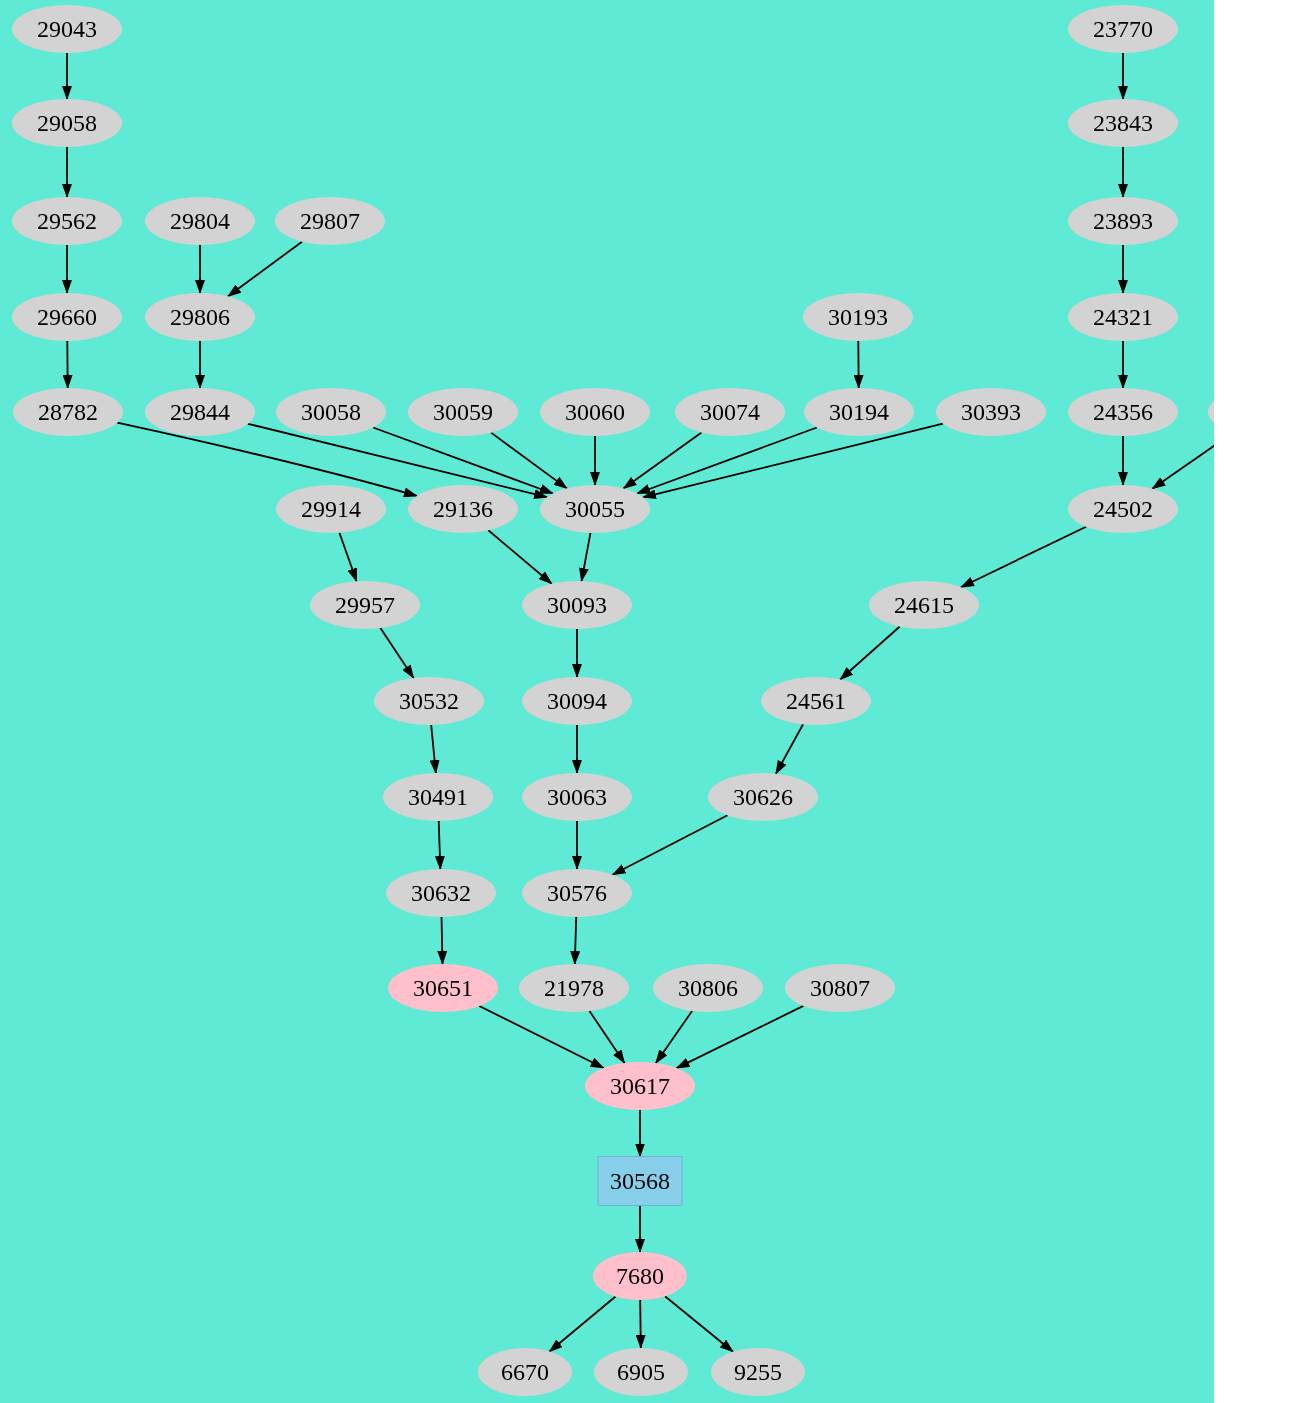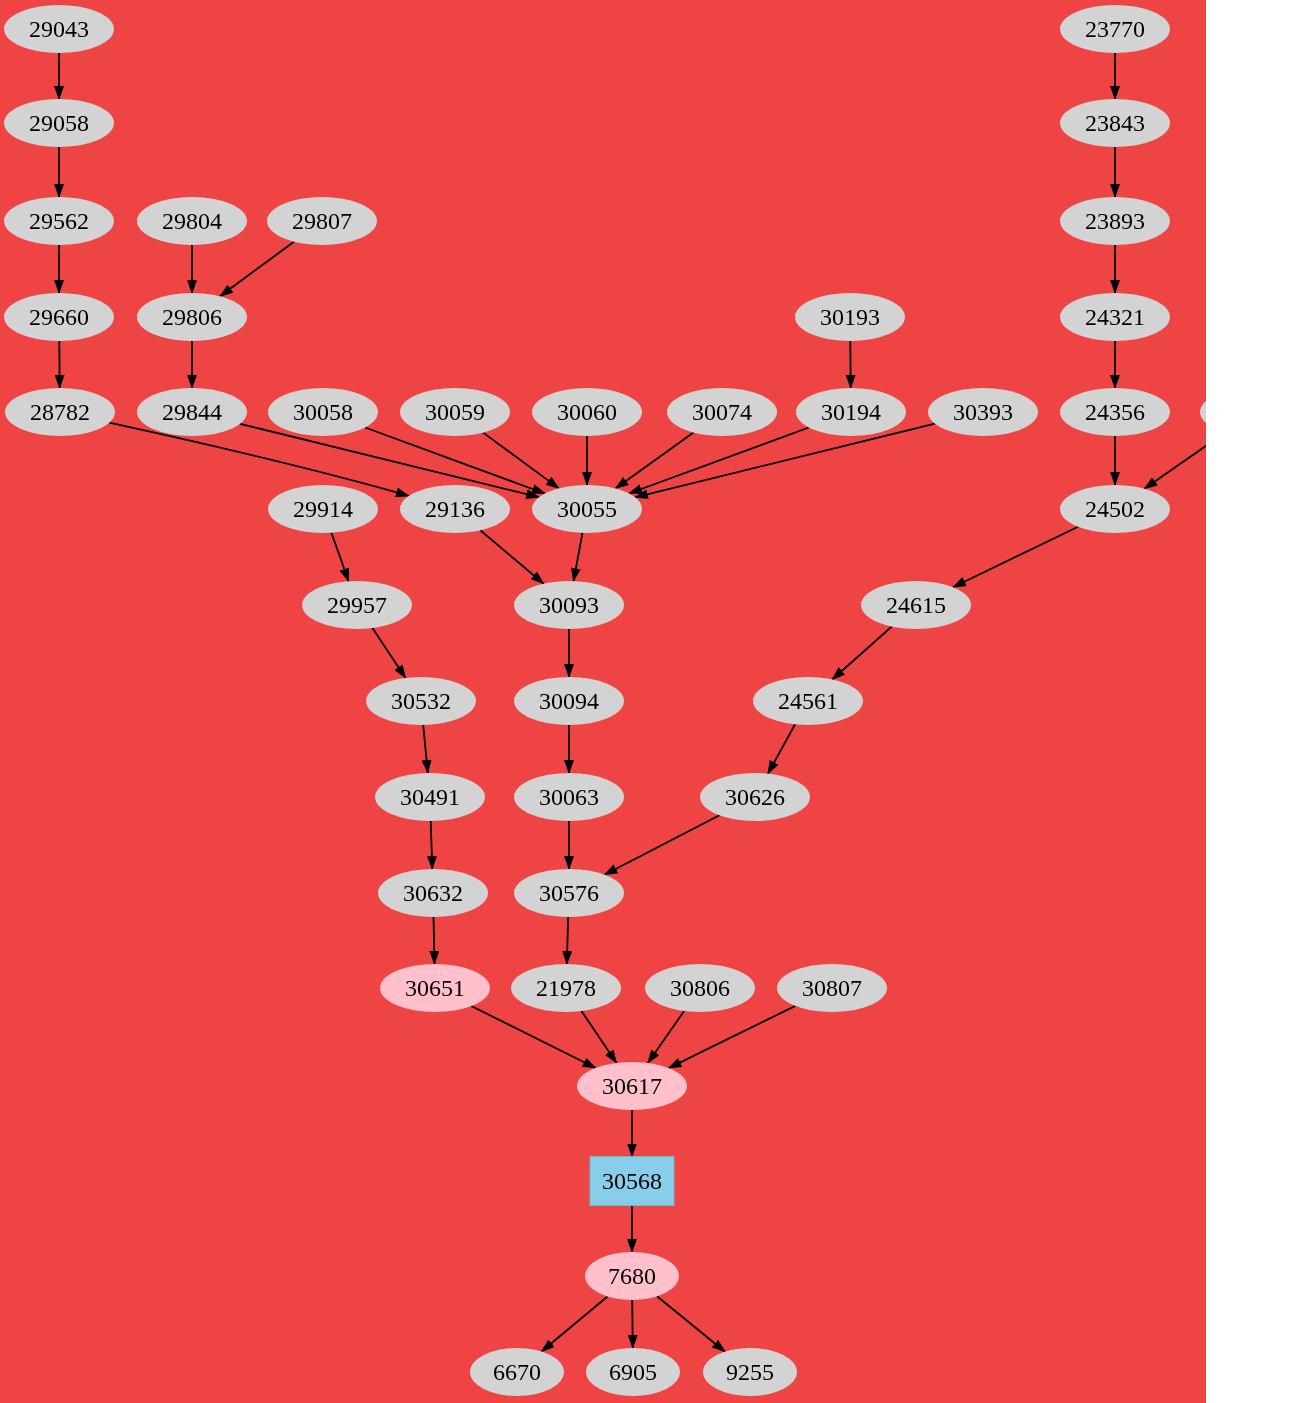--- a/index.html
+++ b/index.html
@@ -4,22 +4,23 @@
 <style>
   html, body {
     margin: 0;
     padding: 0;
     background: #ffffff;
   }
   .canvas {
     position: relative;
     width: 1206px;
     height: 1403px;
-    background: #ef4444;
+    background: #5eead4;
     overflow: hidden;
+    padding-left: 8px;
   }
   svg text {
     font-family: "Liberation Serif", "DejaVu Serif", serif;
     font-size: 24px;
     fill: #000000;
   }
 </style>
 </head>
 <body>
 

